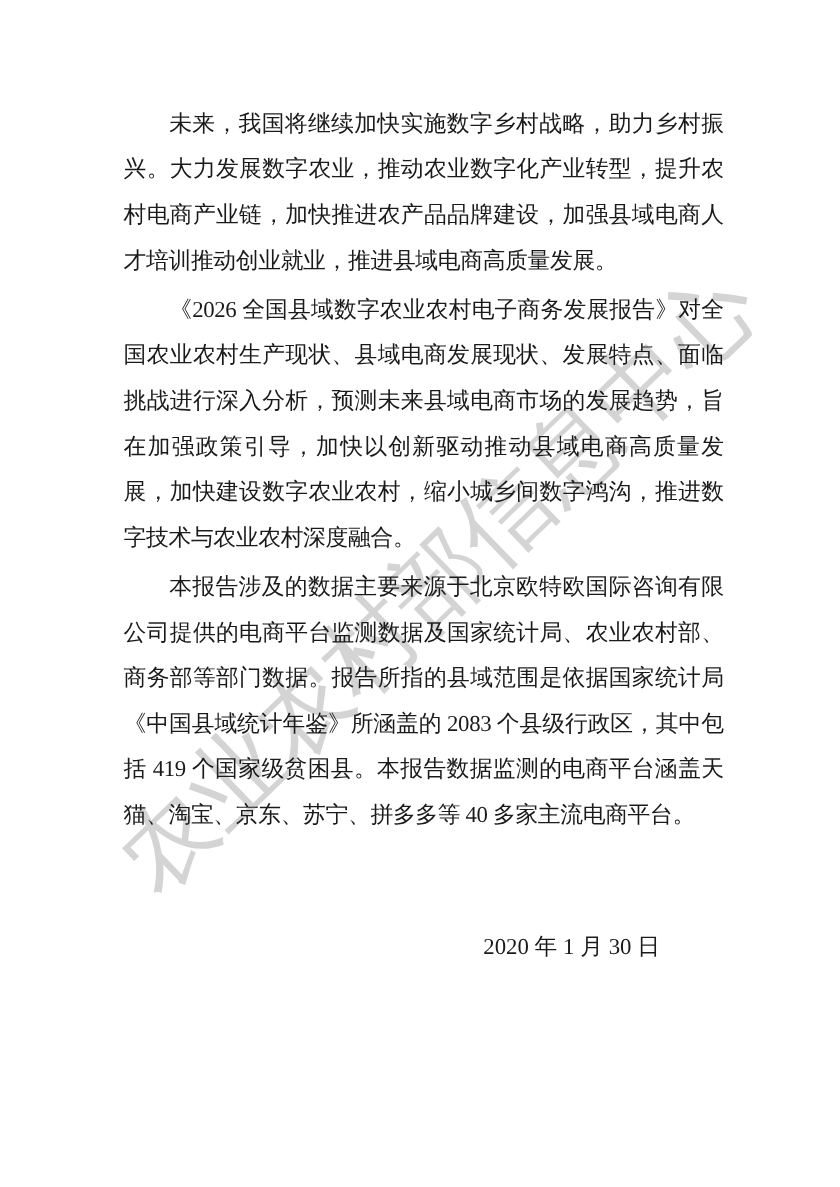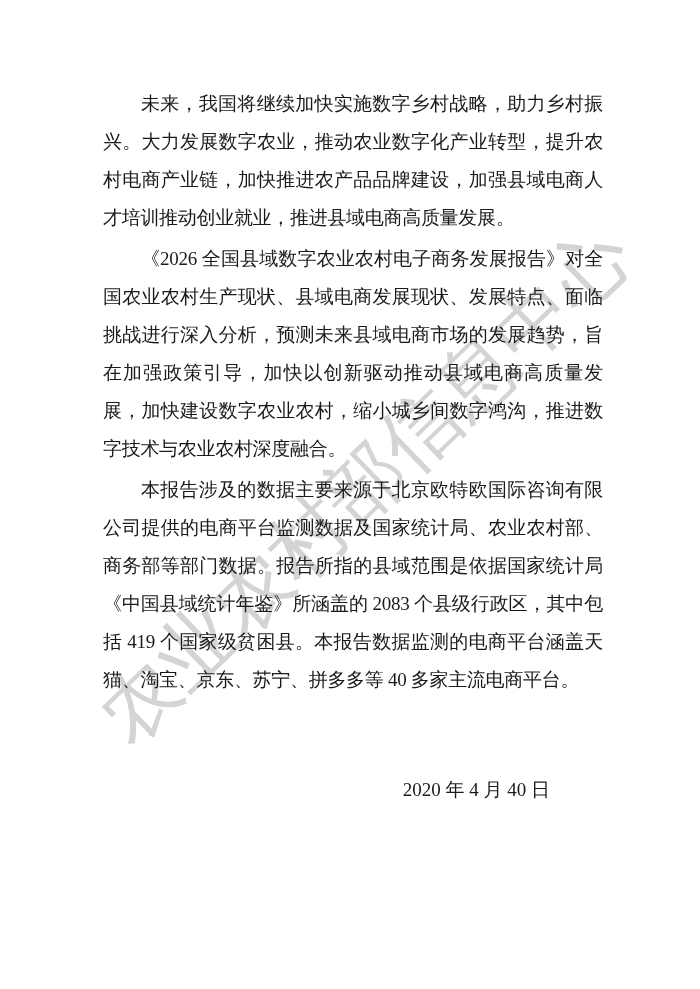--- a/index.html
+++ b/index.html
@@ -66,16 +66,16 @@
 <body style="background: rgb(255, 255, 255);">
 
 <div class="page">
 
   <div class="watermark" style="color: rgb(212, 212, 212);">农业农村部信息中心</div>
 
   <div class="content" style="color: rgb(26, 26, 26);">
     <p>未来，我国将继续加快实施数字乡村战略，助力乡村振兴。大力发展数字农业，推动农业数字化产业转型，提升农村电商产业链，加快推进农产品品牌建设，加强县域电商人才培训推动创业就业，推进县域电商高质量发展。</p>
     <p>《2026 全国县域数字农业农村电子商务发展报告》对全国农业农村生产现状、县域电商发展现状、发展特点、面临挑战进行深入分析，预测未来县域电商市场的发展趋势，旨在加强政策引导，加快以创新驱动推动县域电商高质量发展，加快建设数字农业农村，缩小城乡间数字鸿沟，推进数字技术与农业农村深度融合。</p>
     <p>本报告涉及的数据主要来源于北京欧特欧国际咨询有限公司提供的电商平台监测数据及国家统计局、农业农村部、商务部等部门数据。报告所指的县域范围是依据国家统计局《中国县域统计年鉴》所涵盖的 2083 个县级行政区，其中包括 419 个国家级贫困县。本报告数据监测的电商平台涵盖天猫、淘宝、京东、苏宁、拼多多等 40 多家主流电商平台。</p>
-    <div class="date-line">2020 年 4 月 40 日</div>
+    <div class="date-line">2020 年 1 月 30 日</div>
   </div>
 
 </div>
 
 </body></html>

